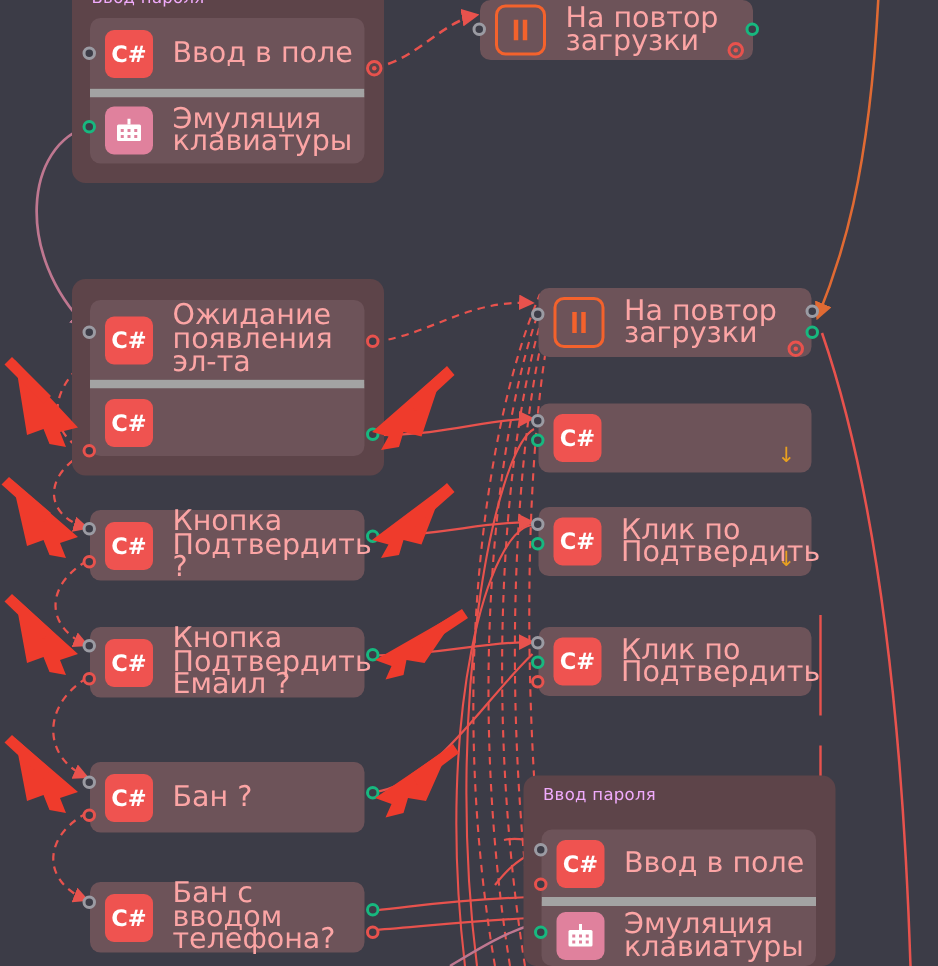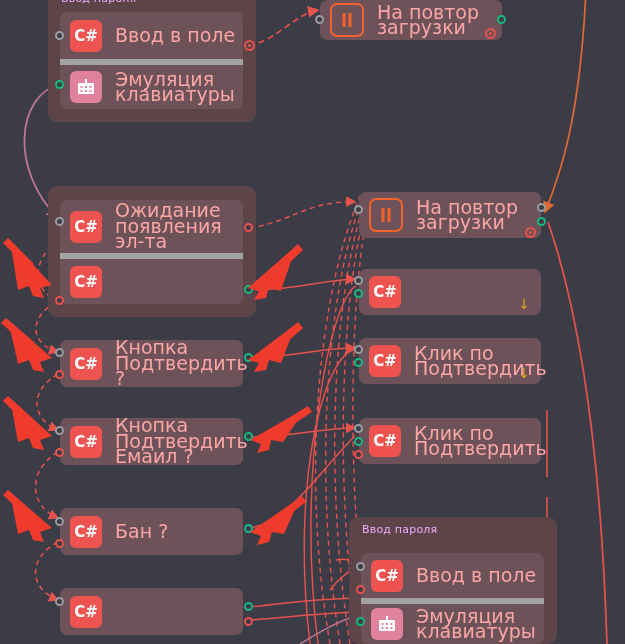--- a/index.html
+++ b/index.html
@@ -295,20 +295,22 @@
   <div class="node" style="left:60px; top:508px; width:183px; height:47px;">
     <div class="node-icon csharp">C#</div>
     <div class="node-label">Бан ?</div>
   </div>
   <div class="port inp" style="left:55px; top:517px;"></div>
   <div class="port out-red" style="left:55px; top:539px;"></div>
   <div class="port out-green" style="left:244px; top:524px;"></div>
 
   <div class="node" style="left:60px; top:588px; width:183px; height:47px;">
     <div class="node-icon csharp">C#</div>
+    <div class="node-label">Бан с вводом
+телефона?</div>
   </div>
   <div class="port inp" style="left:55px; top:597px;"></div>
   <div class="port out-green" style="left:244px; top:602px;"></div>
   <div class="port out-red" style="left:244px; top:617px;"></div>
 
   <div class="node" style="left:359px; top:269px; width:182px; height:46px;">
     <div class="node-icon csharp">C#</div>
     <span class="down-badge" style="right:11px; bottom:4px;">↓</span>
   </div>
   <div class="port inp" style="left:354px; top:276px;"></div>

